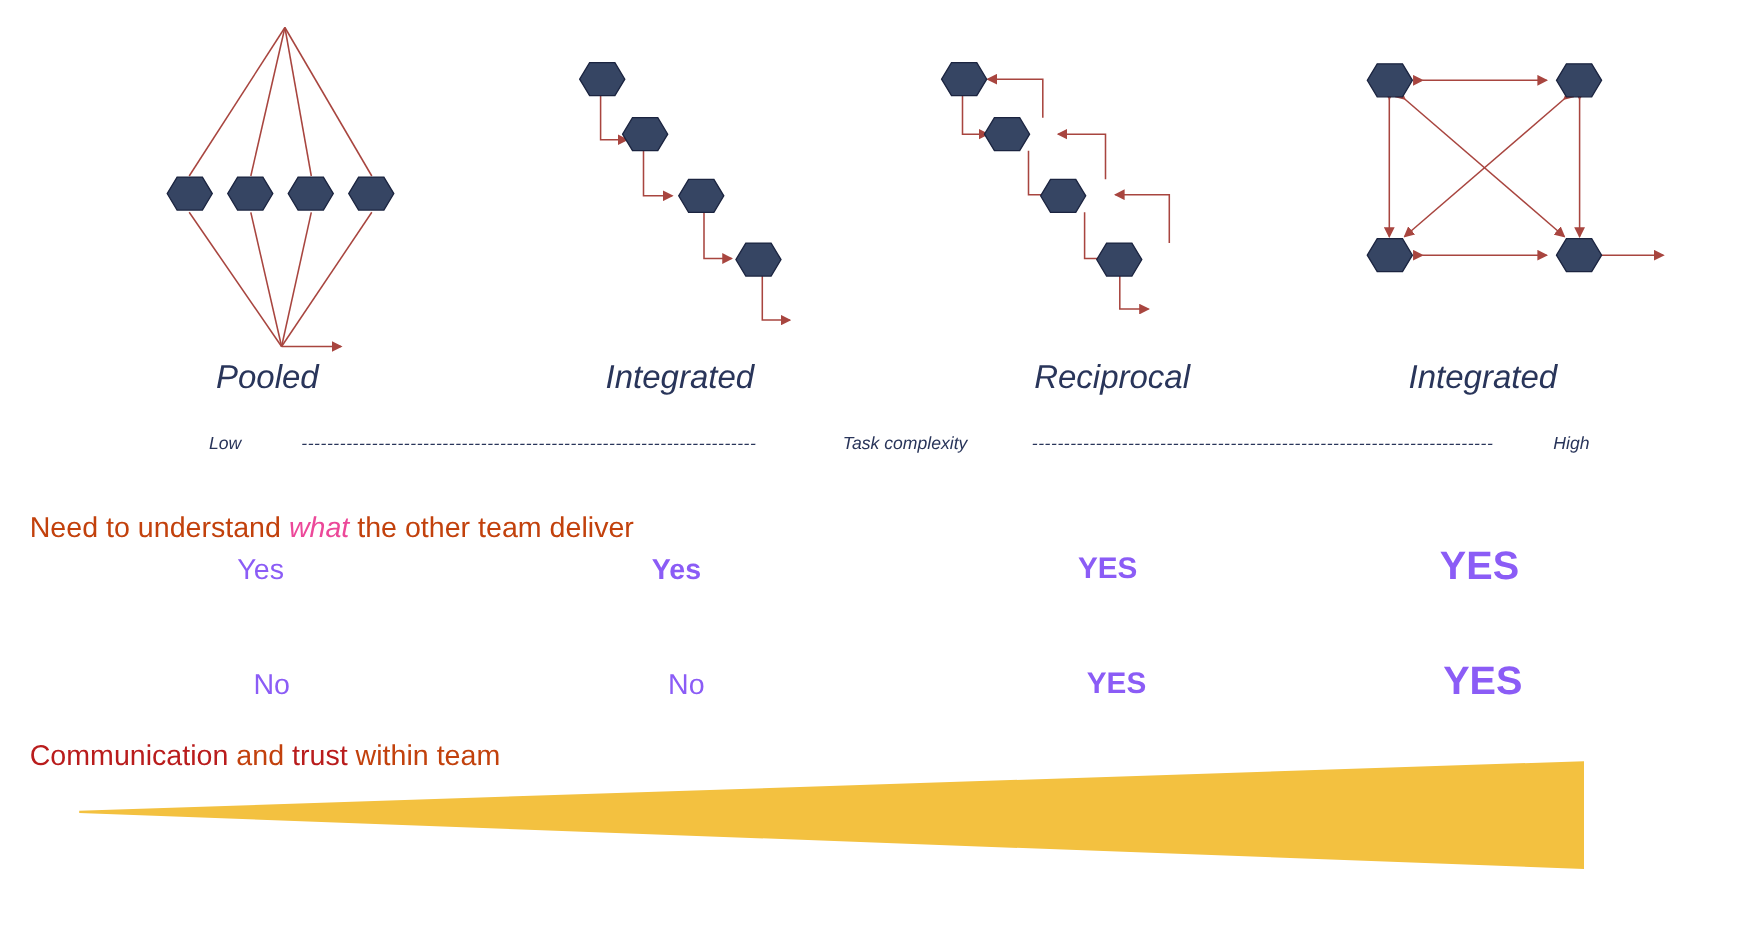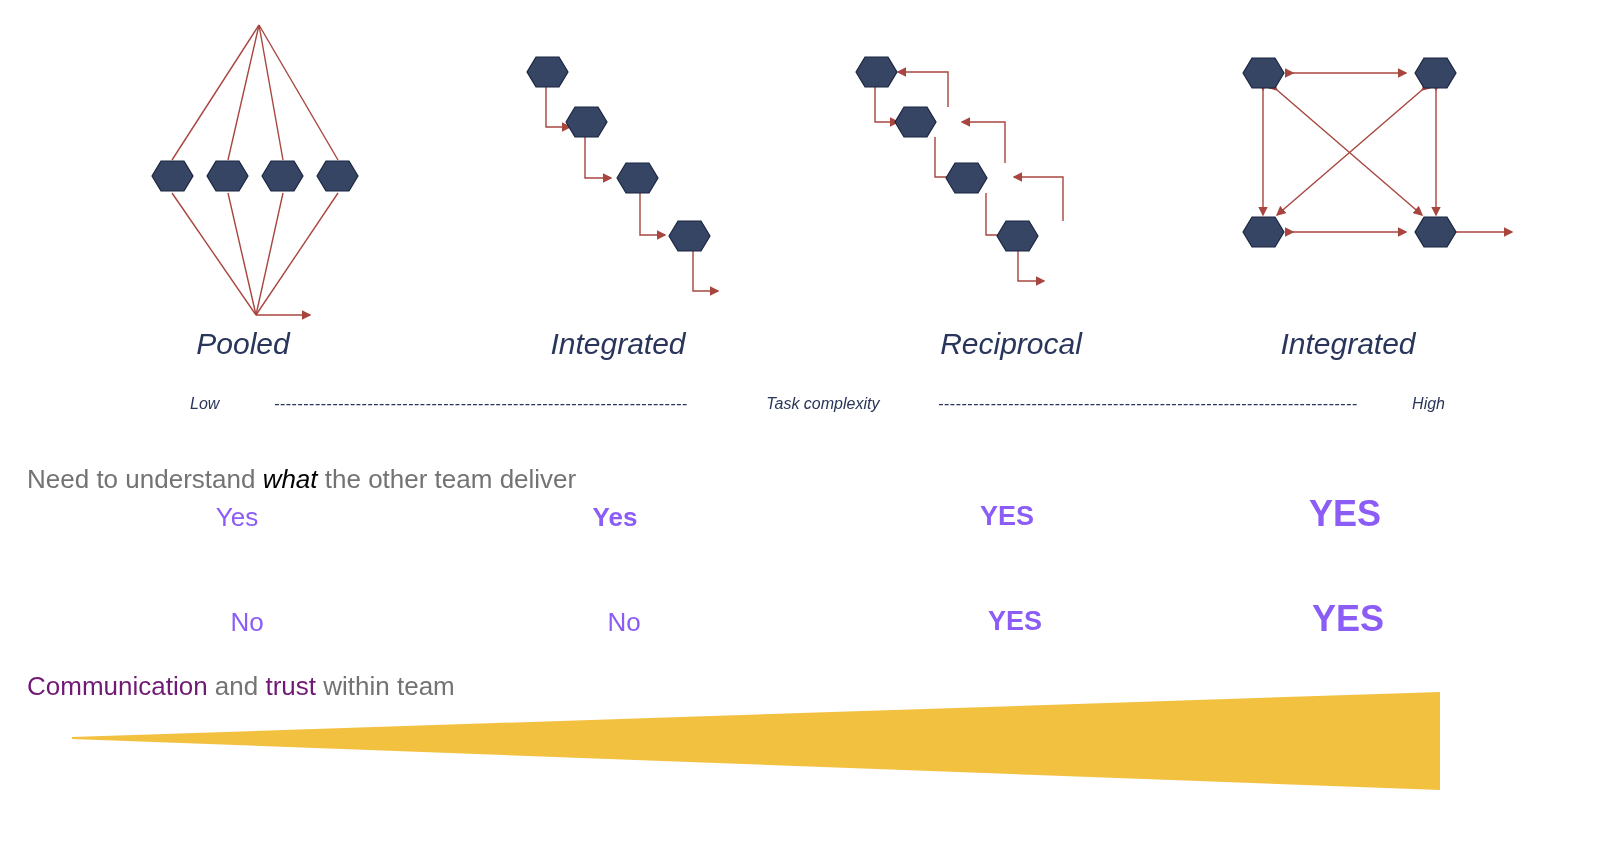--- a/index.html
+++ b/index.html
@@ -68,25 +68,25 @@
   
   .statement {
     position: absolute;
     left: 27px;
     font-size: 26px;
     color: #29355a;
     white-space: nowrap;
     font-weight: normal;
   }
   .statement .em {
-    color: #000000;
+    color: #ec4899;
     font-style: italic;
   }
-  .statement .red { color: #701a75; }
-  .statement .navy { color: #737373; }
+  .statement .red { color: #b91c1c; }
+  .statement .navy { color: #c2410c; }
 
   
   .answer {
     position: absolute;
     color: #8b5cf6;
     text-align: center;
     white-space: nowrap;
     transform: translateX(-50%);
   }
   .ans-1 { font-size: 26px; font-weight: normal; }

